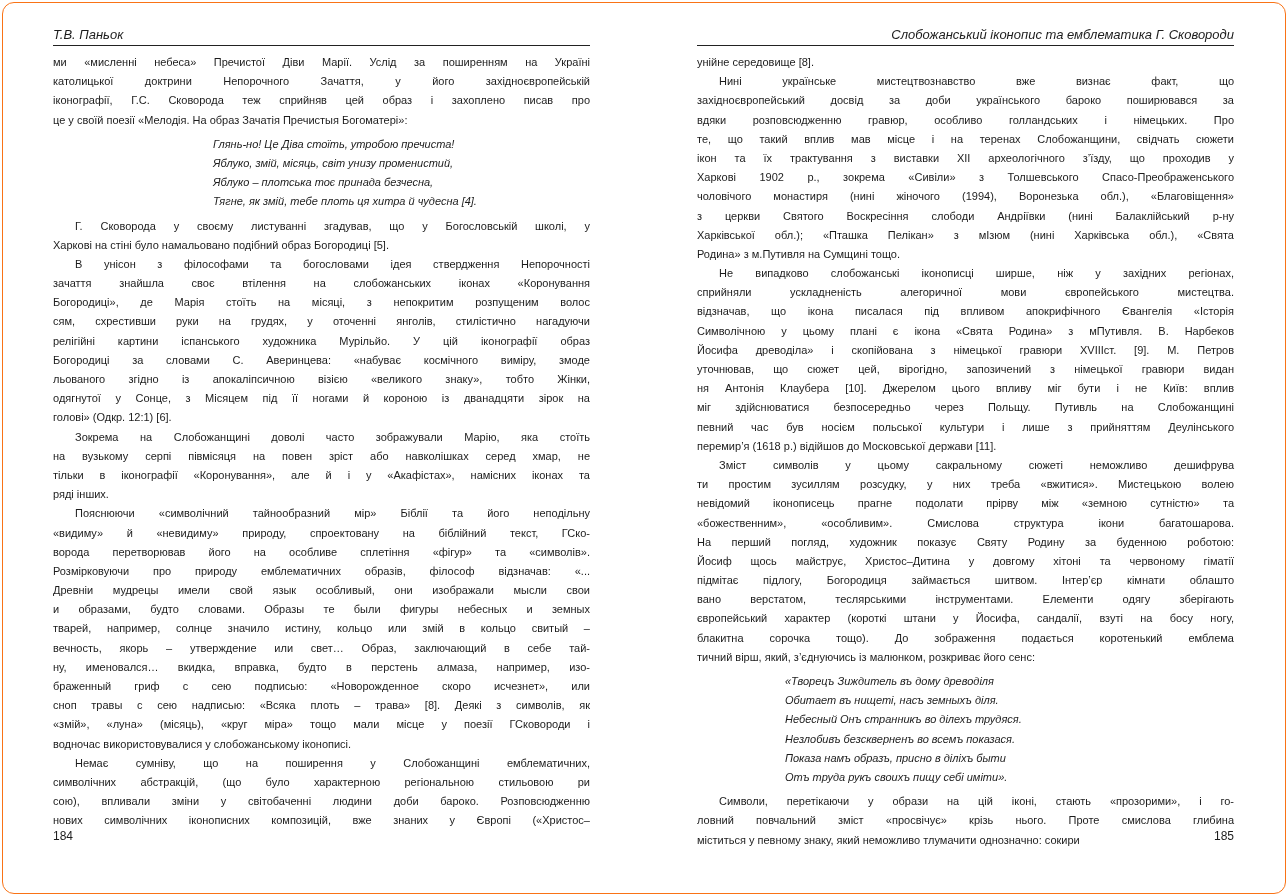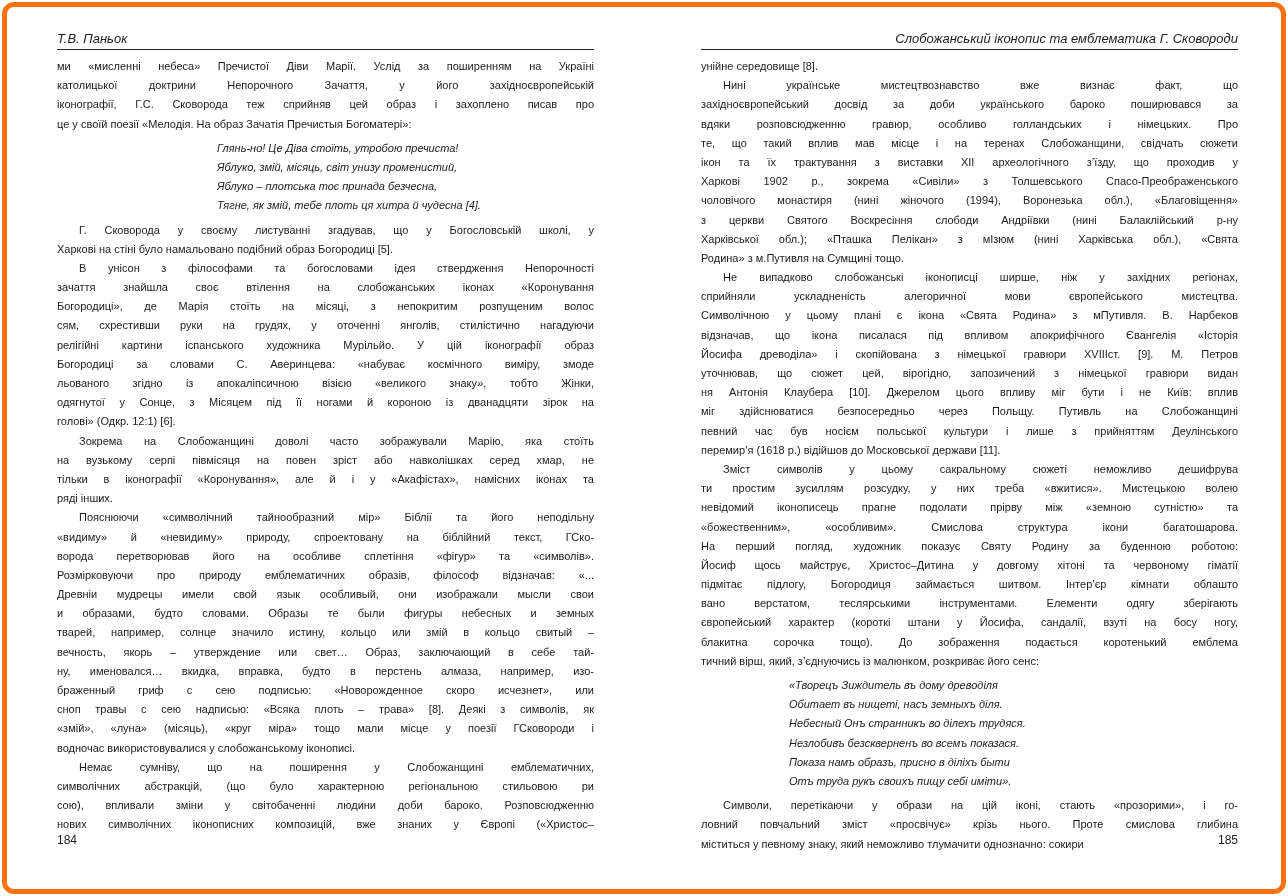--- a/index.html
+++ b/index.html
@@ -7,21 +7,21 @@
     padding: 0;
     background: #ffffff;
     font-family: "Liberation Sans", sans-serif;
     color: #1c1c1c;
   }
   .spread-frame {
     position: relative;
     width: 1284px;
     height: 892px;
     margin: 2px;
-    border: 5px solid #f97316;
+    border: 1px solid #f97316;
     border-radius: 12px;
     background: #ffffff;
     overflow: hidden;
     box-sizing: border-box;
   }
   .page-col {
     position: absolute;
     top: 24px;
     width: 537px;
   }
@@ -158,22 +158,22 @@
           <div class="line">ікон та їх трактування з виставки XII археологічного з’їзду, що проходив у</div>
           <div class="line">Харкові 1902 р., зокрема «Сивіли» з Толшевського Спасо-Преображенського</div>
           <div class="line">чоловічого монастиря (нині жіночого (1994), Воронезька обл.), «Благовіщення»</div>
           <div class="line">з церкви Святого Воскресіння слободи Андріївки (нині Балаклійський р-ну</div>
           <div class="line">Харківської обл.); «Пташка Пелікан» з мІзюм (нині Харківська обл.), «Свята</div>
           <div class="line last">Родина» з м.Путивля на Сумщині тощо.</div>
         </div>
         <div class="para">
           <div class="line indent">Не випадково слобожанські іконописці ширше, ніж у західних регіонах,</div>
           <div class="line">сприйняли ускладненість алегоричної мови європейського мистецтва.</div>
+          <div class="line">відзначав, що ікона писалася під впливом апокрифічного Євангелія «Історія</div>
           <div class="line">Символічною у цьому плані є ікона «Свята Родина» з мПутивля. В. Нарбеков</div>
-          <div class="line">відзначав, що ікона писалася під впливом апокрифічного Євангелія «Історія</div>
           <div class="line">Йосифа древоділа» і скопійована з німецької гравюри XVIIIст. [9]. М. Петров</div>
           <div class="line">уточнював, що сюжет цей, вірогідно, запозичений з німецької гравюри видан</div>
           <div class="line">ня Антонія Клаубера [10]. Джерелом цього впливу міг бути і не Київ: вплив</div>
           <div class="line">міг здійснюватися безпосередньо через Польщу. Путивль на Слобожанщині</div>
           <div class="line">певний час був носієм польської культури і лише з прийняттям Деулінського</div>
           <div class="line last">перемир’я (1618 р.) відійшов до Московської держави [11].</div>
         </div>
         <div class="para">
           <div class="line indent">Зміст символів у цьому сакральному сюжеті неможливо дешифрува</div>
           <div class="line">ти простим зусиллям розсудку, у них треба «вжитися». Мистецькою волею</div>

